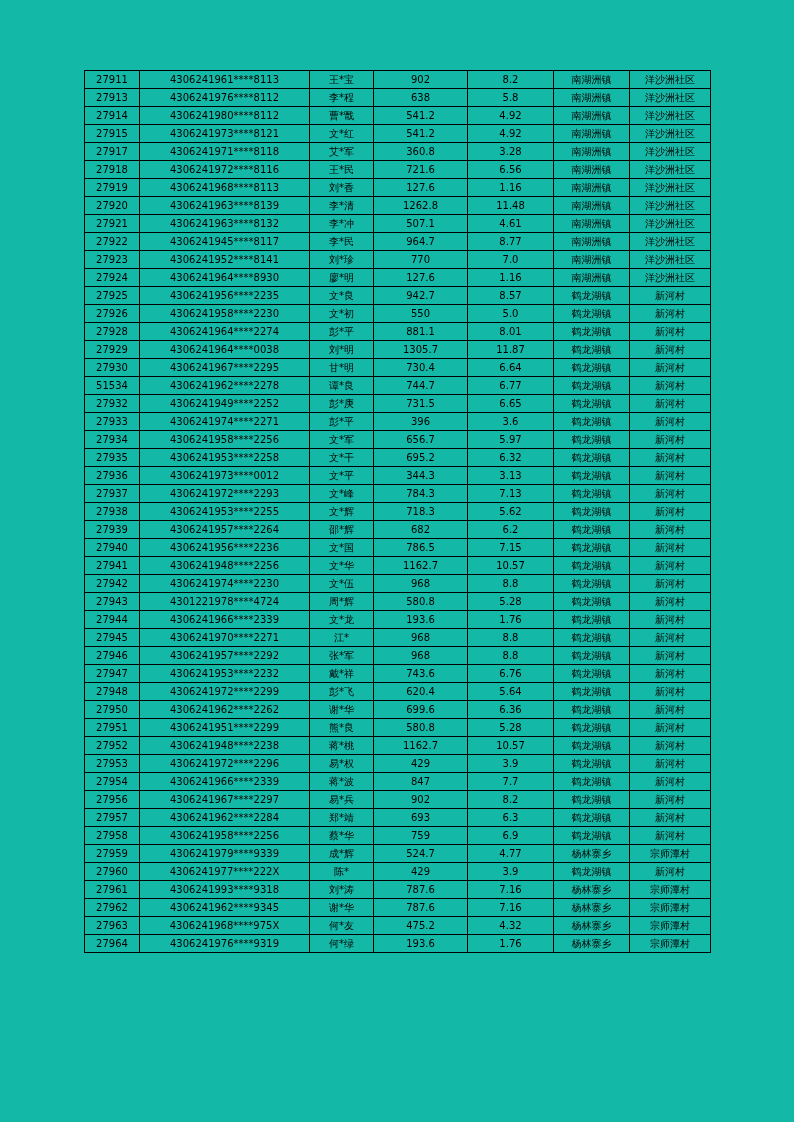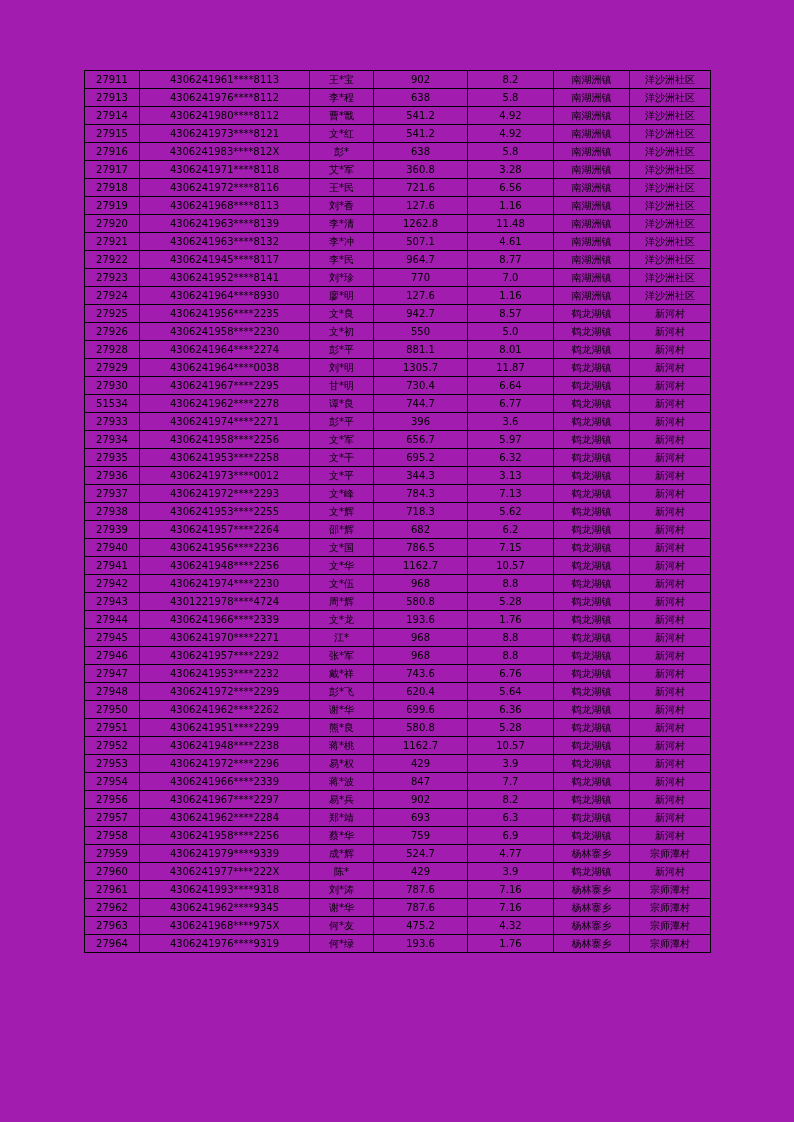--- a/index.html
+++ b/index.html
@@ -10,21 +10,21 @@
   body {
     width: 794px;
     height: 1122px;
     font-family: "DejaVu Sans", sans-serif;
     color: #000;
   }
   .page {
     position: relative;
     width: 794px;
     height: 1122px;
-    background: #a21caf;
+    background: #14b8a6;
     overflow: hidden;
   }
   table.data-table {
     position: absolute;
     top: 70px;
     left: 84px;
     border-collapse: collapse;
     table-layout: fixed;
     width: 626px;
   }
@@ -93,29 +93,20 @@
         <tr>
           <td>27915</td>
           <td>4306241973****8121</td>
           <td>文*红</td>
           <td>541.2</td>
           <td>4.92</td>
           <td>南湖洲镇</td>
           <td>洋沙洲社区</td>
         </tr>
         <tr>
-          <td>27916</td>
-          <td>4306241983****812X</td>
-          <td>彭*</td>
-          <td>638</td>
-          <td>5.8</td>
-          <td>南湖洲镇</td>
-          <td>洋沙洲社区</td>
-        </tr>
-        <tr>
           <td>27917</td>
           <td>4306241971****8118</td>
           <td>艾*军</td>
           <td>360.8</td>
           <td>3.28</td>
           <td>南湖洲镇</td>
           <td>洋沙洲社区</td>
         </tr>
         <tr>
           <td>27918</td>
@@ -224,20 +215,29 @@
           <td>6.64</td>
           <td>鹤龙湖镇</td>
           <td>新河村</td>
         </tr>
         <tr>
           <td>51534</td>
           <td>4306241962****2278</td>
           <td>谭*良</td>
           <td>744.7</td>
           <td>6.77</td>
+          <td>鹤龙湖镇</td>
+          <td>新河村</td>
+        </tr>
+        <tr>
+          <td>27932</td>
+          <td>4306241949****2252</td>
+          <td>彭*庚</td>
+          <td>731.5</td>
+          <td>6.65</td>
           <td>鹤龙湖镇</td>
           <td>新河村</td>
         </tr>
         <tr>
           <td>27933</td>
           <td>4306241974****2271</td>
           <td>彭*平</td>
           <td>396</td>
           <td>3.6</td>
           <td>鹤龙湖镇</td>

